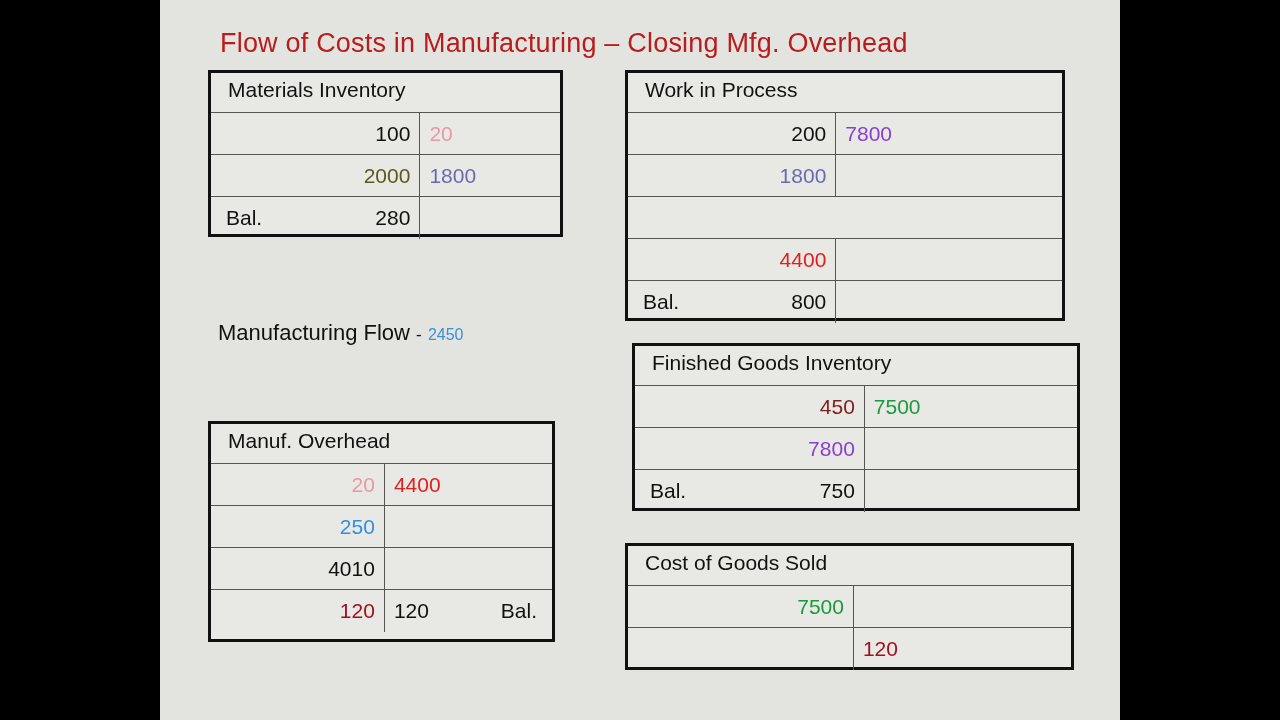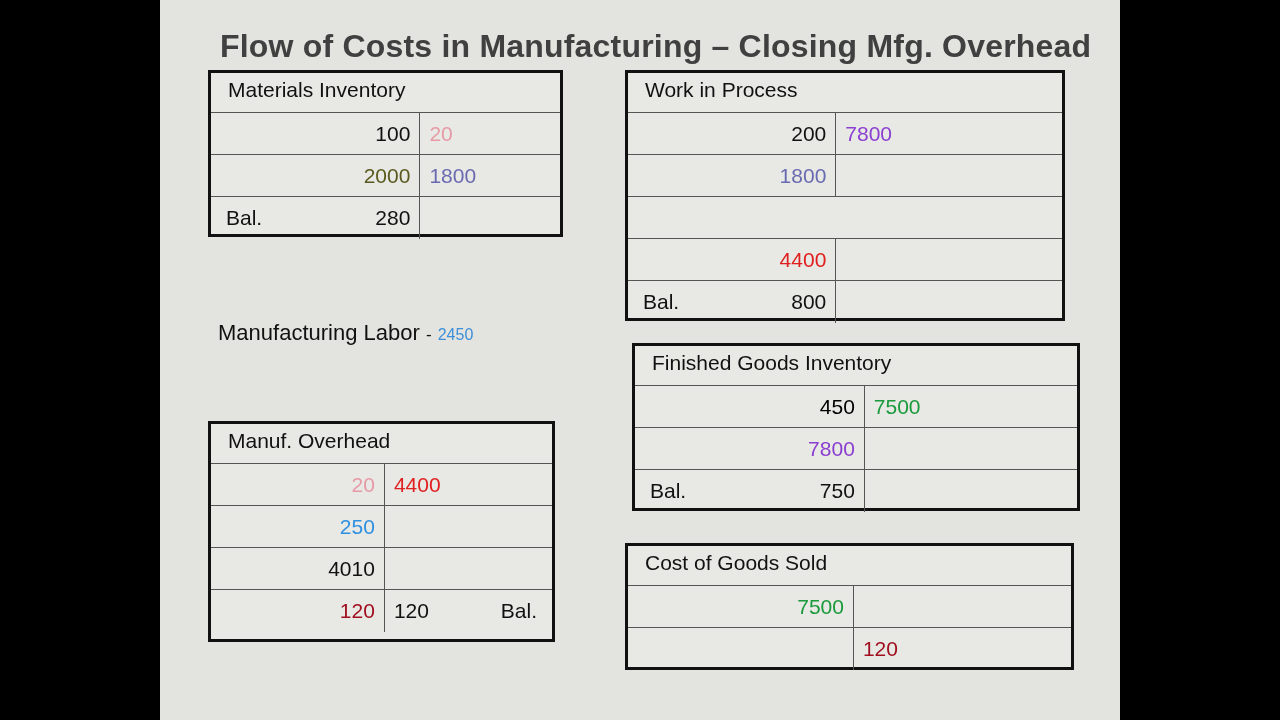--- a/index.html
+++ b/index.html
@@ -19,23 +19,23 @@
     top: 0;
     width: 960px;
     height: 720px;
     background: #e3e4df;
   }
   #title {
     position: absolute;
     left: 60px;
     top: 28px;
     width: 840px;
-    color: #404040;
-    font-size: 32px;
-    font-weight: bold;
+    color: #b91c1c;
+    font-size: 27px;
+    font-weight: normal;
     letter-spacing: 0.2px;
     white-space: nowrap;
   }
   .taccount {
     position: absolute;
     border: 3px solid #111;
     background: #e8e9e4;
     box-sizing: border-box;
   }
   .t-header {
@@ -182,21 +182,21 @@
         <span class="spacer"></span>
         <span style="color:#111111;">800</span>
       </div>
       <div class="t-cell t-right" style="width:52%;">
         <span style="color:#111111;"></span>
       </div>
     </div>
   </div>
 
   <div class="labor" style="left:58px; top:320px;">
-    <span>Manufacturing Labor</span>
+    <span>Manufacturing Flow</span>
     <span class="sm">-</span>
     <span class="amt" style="color:#3c8fd8;">2450</span>
   </div>
 
   <div class="taccount" style="left:48px; top:421px; width:347px; height:221px;">
     <div class="t-header">Manuf. Overhead</div>
     <div class="t-row">
       <div class="t-cell t-left" style="width:51%;">
         <span class="spacer"></span>
         <span style="color:#e79aa6;">20</span>
@@ -235,21 +235,21 @@
       </div>
     </div>
   </div>
 
   <div class="taccount" style="left:472px; top:343px; width:448px; height:168px;">
     <div class="t-header">Finished Goods Inventory</div>
     <div class="t-row">
       <div class="t-cell t-left" style="width:52%;">
         <span class="t-label"></span>
         <span class="spacer"></span>
-        <span style="color:#000000;">450</span>
+        <span style="color:#7f1d1d;">450</span>
       </div>
       <div class="t-cell t-right" style="width:48%;">
         <span style="color:#1a9a3c;">7500</span>
       </div>
     </div>
     <div class="t-row">
       <div class="t-cell t-left" style="width:52%;">
         <span class="t-label"></span>
         <span class="spacer"></span>
         <span style="color:#8b3fd1;">7800</span>

